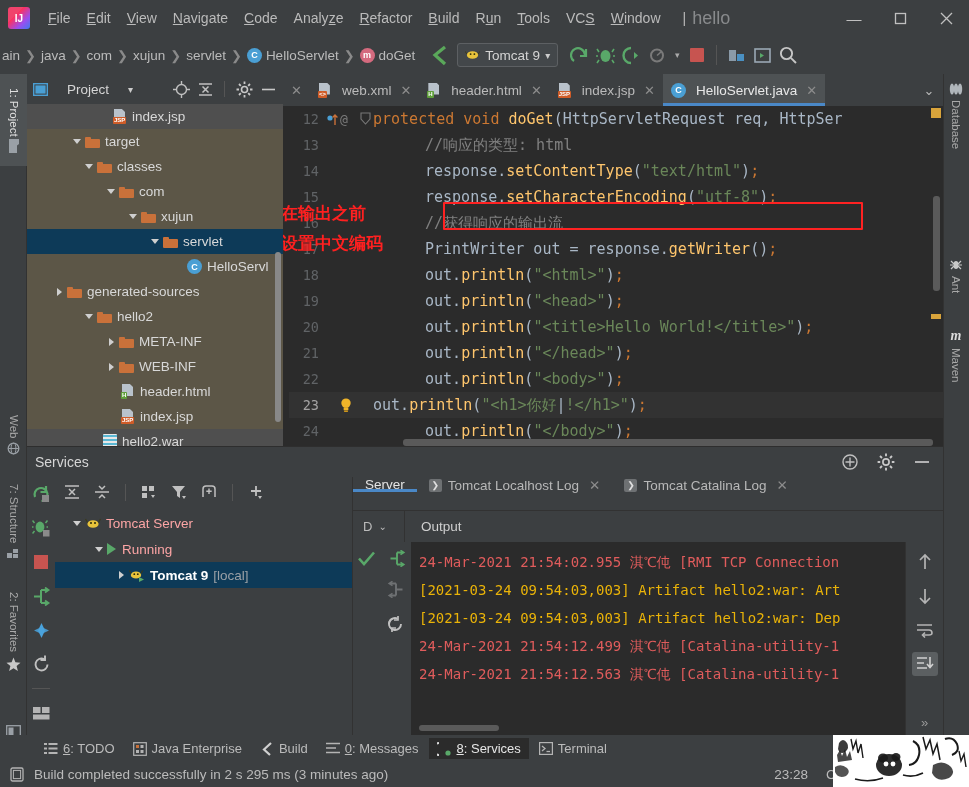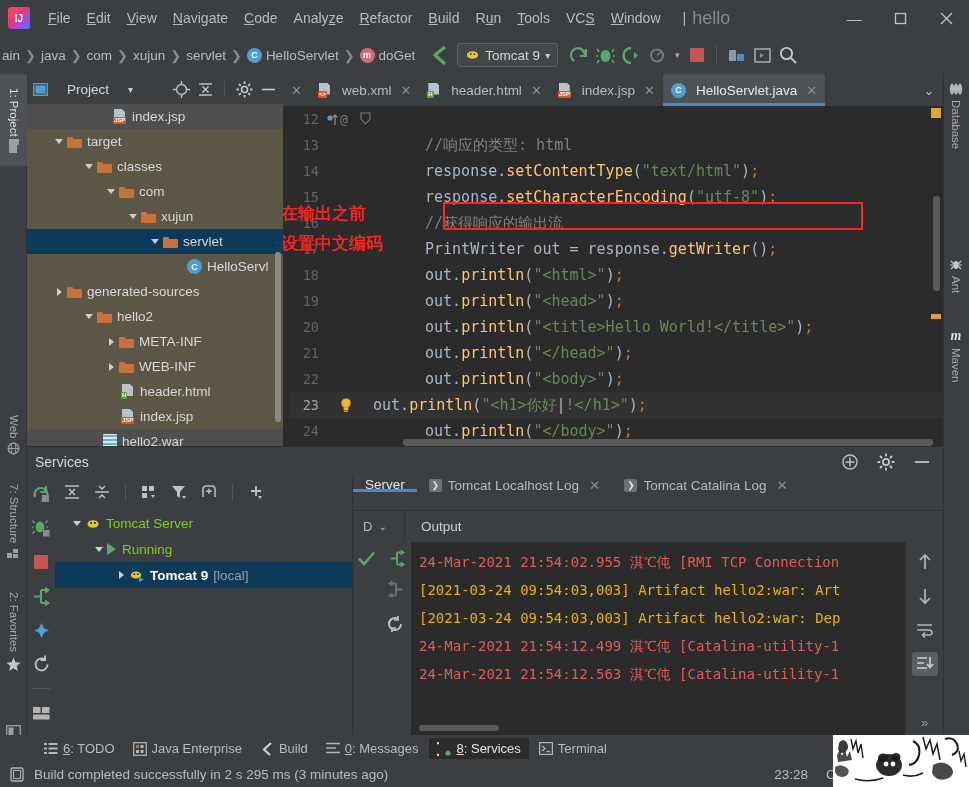--- a/index.html
+++ b/index.html
@@ -165,21 +165,21 @@
   }
   .svc-head { height:30px; display:flex; align-items:center; padding:0 8px;}
   .svc-title{ font-size:14px; color:#d6d6d6;}
   .svc-head-tools{ margin-left:auto; display:flex; align-items:center; gap:10px;}
   .svc-body { position:absolute; left:0; top:30px; width:916px; height:259px; display:flex;}
   .svc-left-tb { width:28px; background:#3c3f41; padding-top:4px; display:flex; flex-direction:column;
                  align-items:center; gap:8px; flex:none;}
   .svc-tree-col { width:297px; background:#3c3f41; display:flex; flex-direction:column; flex:none;}
   .svc-tree-tb { height:30px; display:flex; align-items:center; gap:4px; padding-left:4px; flex:none;}
   .svc-tree { flex:1; background:#3c3f41; font-size:13.5px; padding-top:3px;}
-  .svc-row { height:26px; display:flex; align-items:center; white-space:nowrap; color:#84cc16;}
+  .svc-row { height:26px; display:flex; align-items:center; white-space:nowrap; color:#fca5a5;}
   .svc-row.selected { background:#0d3a58; color:#fff; }
   .tomcat-ico{width:16px;height:14px;flex:none;margin-right:5px;}
   .play-ico{width:0;height:0;border-style:solid;border-width:6px 0 6px 9px;
             border-color:transparent transparent transparent #59a869;margin-right:6px;flex:none;}
   .svc-main { flex:1; background:#3c3f41; display:flex; flex-direction:column; position:relative;
               border-left:1px solid #323232;}
   .svc-tabs { height:33px; display:flex; align-items:flex-start; }
   .svc-tab { display:flex;align-items:center;gap:6px;padding:0 12px;font-size:13.5px;color:#b8b8b8;position:relative;}
   .svc-tab.active{ color:#e4e4e4;}
   .svc-tab.active::after{content:"";position:absolute;left:0;bottom:0;width:100%;height:3px;background:#4a88c7;}
@@ -444,21 +444,21 @@
       </div>
     </div>
     <div class="tree">
       <div class="tree-row sel-grey" style="padding-left:86px">
         <span class="filetag">
             <span class="pg"></span>
             <span class="bd bd-jsp">JSP</span>
           </span>
         <span>index.jsp</span>
       </div>
-      <div class="tree-row" style="padding-left:24px">
+      <div class="tree-row" style="padding-left:42px">
         <span class="tw">
             <span class="arrow-d"></span>
           </span>
         <span class="folder"></span>
         <span>target</span>
       </div>
       <div class="tree-row" style="padding-left:54px">
         <span class="tw">
             <span class="arrow-d"></span>
           </span>
@@ -587,20 +587,21 @@
         <span class="gicons">
           <svg width="11" height="13" viewBox="0 0 11 13">
               <circle cx="3" cy="5" r="2.6" fill="#4a9fd4"></circle>
               <path d="M8 12 V2 M5.6 4.4 L8 2 L10.4 4.4" stroke="#c9713a" stroke-width="1.4" fill="none"></path>
             </svg>
           <span style="color:#7a7a7a;font-size:13px">@</span>
           <svg width="11" height="14" viewBox="0 0 11 14" style="margin-left:10px">
               <path d="M1 1 H10 V7 L5.5 12 L1 7 Z" fill="none" stroke="#787878" stroke-width="1.1"></path>
             </svg>
         </span>
+        <span class="code-txt"><span class="kw">protected</span> <span class="kw">void</span> <span class="mth">doGet</span><span class="pn">(</span>HttpServletRequest req, HttpSer</span>
       </div>
 
       <div class="cl">
         <span class="gut">13</span>
         <span class="gicons"></span>
         <span class="code-txt" style="padding-left:52px"><span class="cmt">//响应的类型: html</span></span>
       </div>
 
       <div class="cl">
         <span class="gut">14</span>

